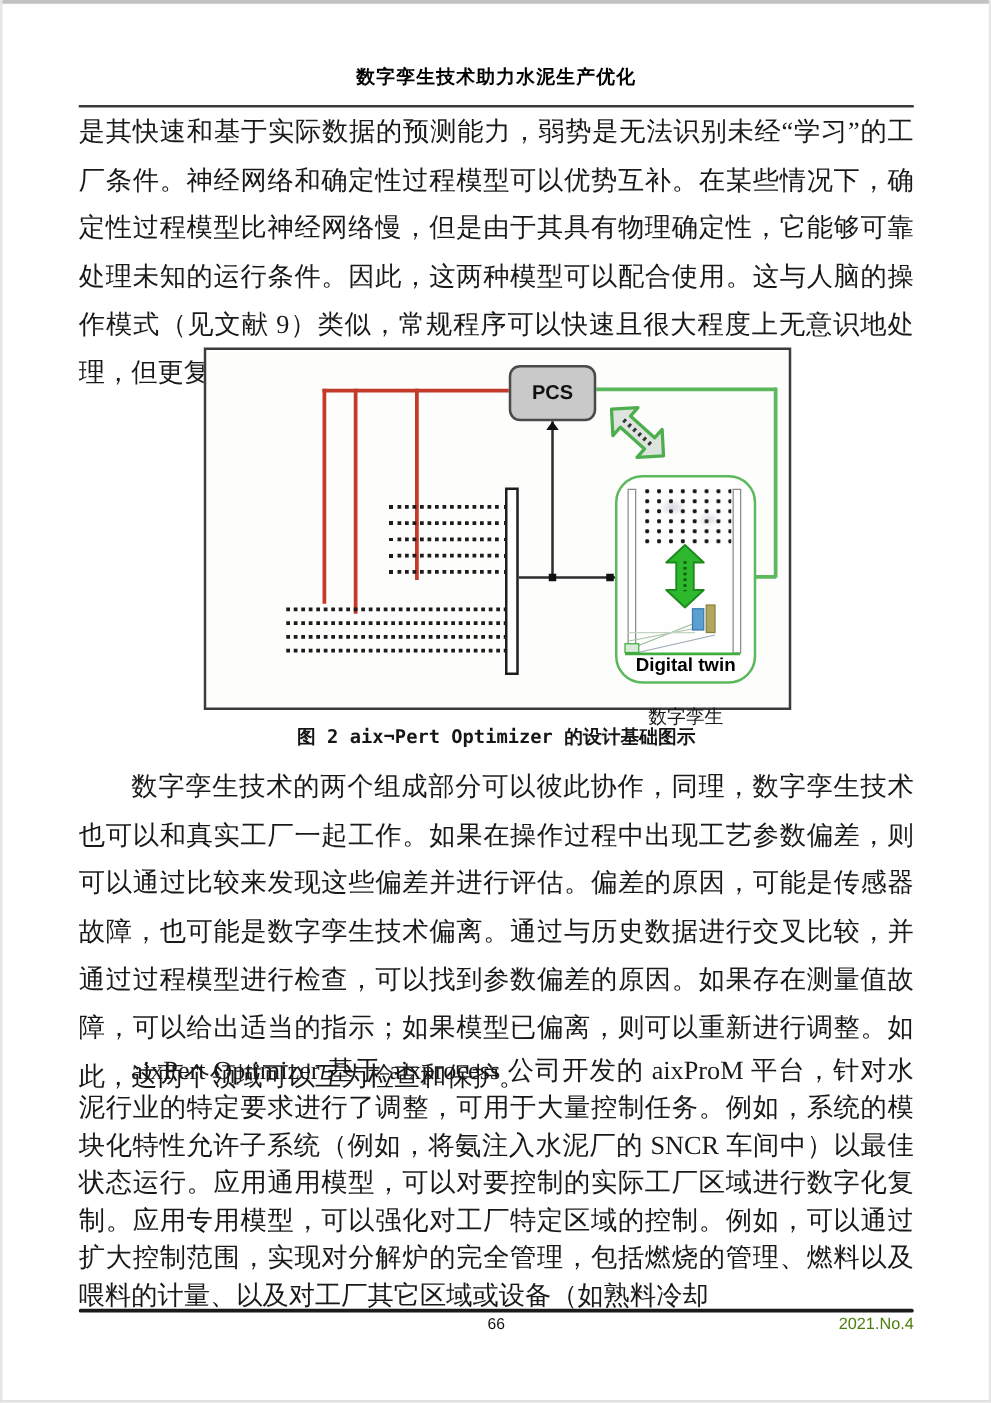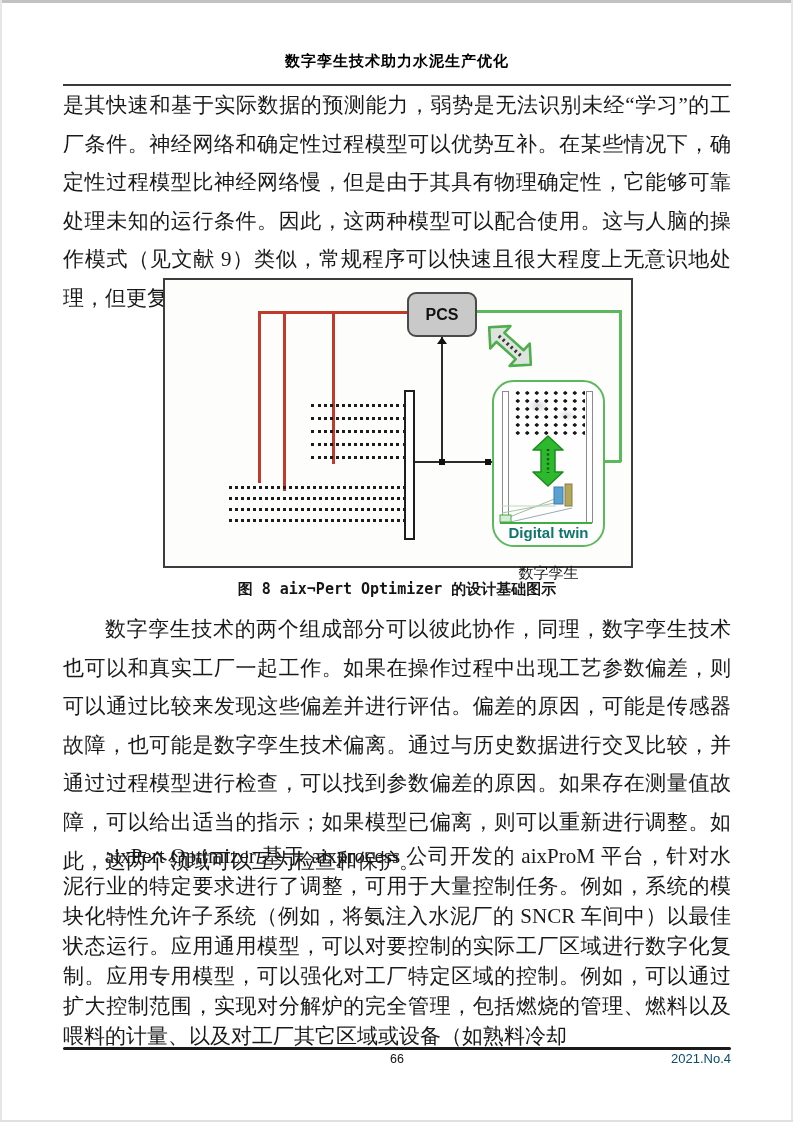--- a/index.html
+++ b/index.html
@@ -102,21 +102,21 @@
   .dt-dots{
     position:absolute;left:19px;top:7px;width:72px;height:48px;
     background-image:
       radial-gradient(ellipse 16px 10px at 35% 35%, rgba(125,125,150,0.30), transparent 70%),
       radial-gradient(ellipse 14px 9px at 75% 55%, rgba(125,125,150,0.25), transparent 70%),
       radial-gradient(circle, #161616 1.5px, transparent 1.9px);
     background-size:100% 100%,100% 100%,9.5px 8px;
   }
   .dt-label{
     position:absolute;left:0;bottom:4px;width:100%;text-align:center;
-    font-family:"Liberation Sans","DejaVu Sans",sans-serif;font-weight:bold;font-size:15px;color:#0f766e;
+    font-family:"Liberation Sans","DejaVu Sans",sans-serif;font-weight:bold;font-size:15px;color:#000000;
   }
   .dt-zh{
     left:327px;top:284px;width:113px;text-align:center;font-size:15px;color:#161616;
   }
   .updown-arrow{left:365px;top:155px;}
   .diag-arrow{left:316px;top:37px;}
   .sketch{left:333px;top:200px;}
 
   .figure-caption{
     position:absolute;top:580px;left:63px;width:668px;text-align:center;
@@ -124,21 +124,21 @@
     font-size:15px;color:#161616;
   }
 
   .footer-rule{position:absolute;top:1047px;left:63px;width:668px;height:2.5px;background:#1a1a1a;border-radius:2px;}
   .footer-page{
     position:absolute;top:1052px;left:63px;width:668px;text-align:center;
     font-family:"Liberation Sans","DejaVu Sans",sans-serif;font-size:12.5px;color:#111;
   }
   .footer-issue{
     position:absolute;top:1051px;right:62px;
-    font-family:"Liberation Sans","DejaVu Sans",sans-serif;font-size:13px;color:#0c4a6e;
+    font-family:"Liberation Sans","DejaVu Sans",sans-serif;font-size:13px;color:#4d7c0f;
   }
 </style>
 </head>
 <body>
 
 <div class="edge top"></div>
 <div class="edge left"></div>
 <div class="edge right"></div>
 <div class="edge bottom"></div>
 
@@ -206,20 +206,20 @@
   </svg>
 
   <svg class="diag-arrow fig-abs" width="58" height="58" viewBox="0 0 58 58">
     <g transform="rotate(42 29 29)">
       <polygon points="1,29 16,14 16,23 42,23 42,14 57,29 42,44 42,35 16,35 16,44" fill="#dde3dd" stroke="#4cae4c" stroke-width="2.6" stroke-linejoin="round"></polygon>
       <line x1="14" y1="29" x2="44" y2="29" stroke="#333" stroke-width="3.4" stroke-dasharray="2.2 3.2"></line>
     </g>
   </svg>
 </div>
 
-<div class="figure-caption">图 8  aix¬Pert Optimizer 的设计基础图示</div>
+<div class="figure-caption">图 2  aix¬Pert Optimizer 的设计基础图示</div>
 
 <p class="body-para indent" id="para-2">数字孪生技术的两个组成部分可以彼此协作，同理，数字孪生技术也可以和真实工厂一起工作。如果在操作过程中出现工艺参数偏差，则可以通过比较来发现这些偏差并进行评估。偏差的原因，可能是传感器故障，也可能是数字孪生技术偏离。通过与历史数据进行交叉比较，并通过过程模型进行检查，可以找到参数偏差的原因。如果存在测量值故障，可以给出适当的指示；如果模型已偏离，则可以重新进行调整。如此，这两个领域可以互为检查和保护。</p>
 <p class="body-para indent" id="para-3">aixPert Optimizer 基于 aixprocess  公司开发的 aixProM 平台，针对水泥行业的特定要求进行了调整，可用于大量控制任务。例如，系统的模块化特性允许子系统（例如，将氨注入水泥厂的 SNCR 车间中）以最佳状态运行。应用通用模型，可以对要控制的实际工厂区域进行数字化复制。应用专用模型，可以强化对工厂特定区域的控制。例如，可以通过扩大控制范围，实现对分解炉的完全管理，包括燃烧的管理、燃料以及喂料的计量、以及对工厂其它区域或设备（如熟料冷却</p>
 
 <div class="footer-rule"></div>
 <div class="footer-page">66</div>
 <div class="footer-issue">2021.No.4</div>
 
 </body></html>

